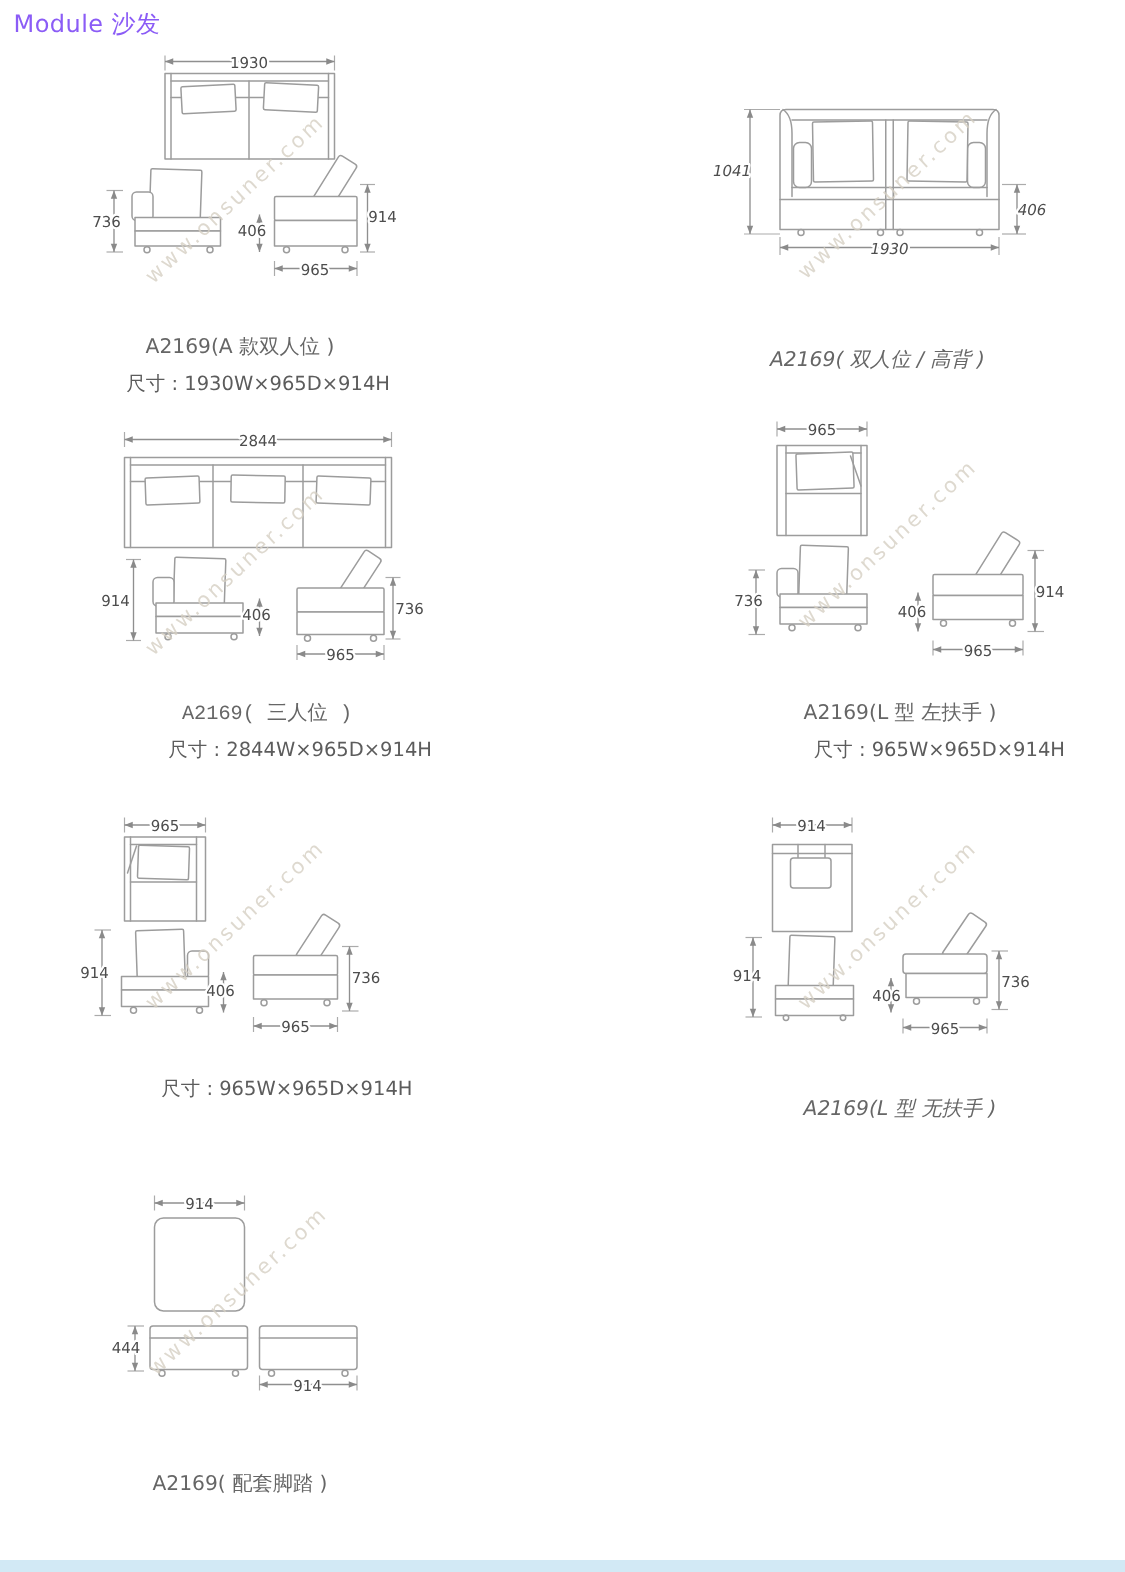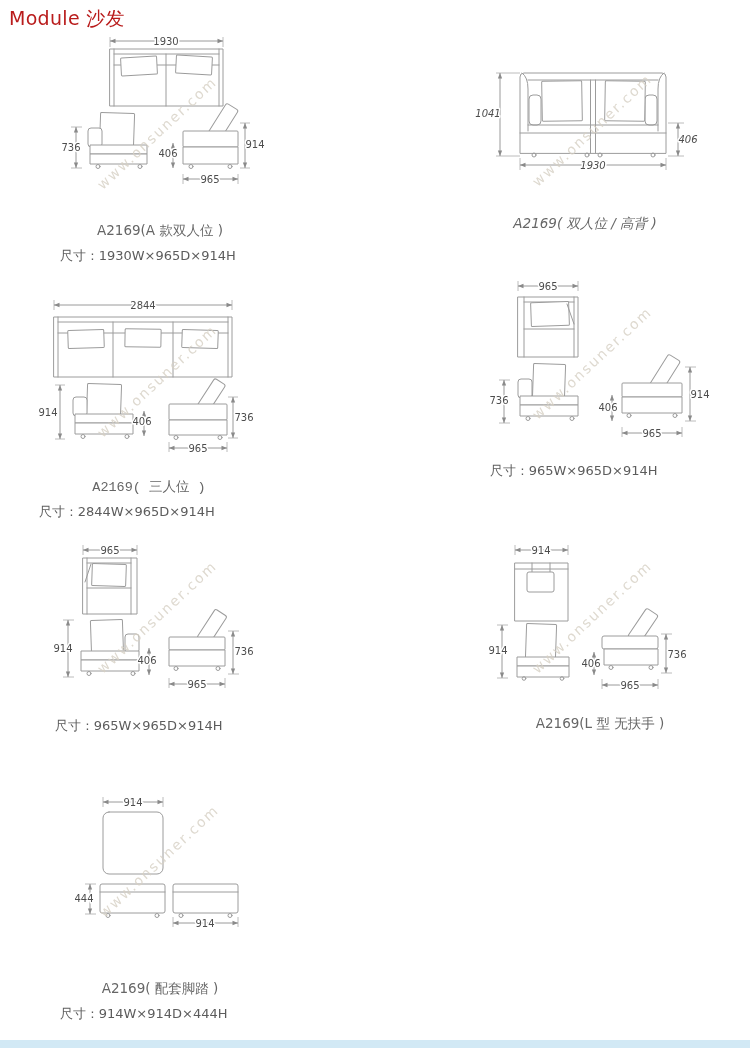--- a/index.html
+++ b/index.html
@@ -1,23 +1,23 @@
 <!DOCTYPE html>
 <html><head>
 <meta charset="utf-8">
 <style>
   * { margin:0; padding:0; box-sizing:border-box; }
   html,body { width:750px; height:1048px; }
   body { background:#ffffff; font-family:"DejaVu Sans","Liberation Sans",sans-serif; position:relative; }
   .page { position:absolute; left:0; top:0; width:750px; height:1048px; background:#fff; overflow:hidden; }
-  .title { position:absolute; left:9px; top:6px; font-size:19px; font-weight:400; color:#b91c1c; letter-spacing:.3px; }
+  .title { position:absolute; left:9px; top:6px; font-size:16px; font-weight:400; color:#8b5cf6; letter-spacing:.3px; }
   .cell { position:absolute; }
   .cell svg { display:block; overflow:visible; }
   .pname { text-align:center; font-size:13.5px; color:#666; white-space:nowrap; }
-  .psize { text-align:left; font-size:13px; color:#5c5c5c; margin-top:7px; white-space:nowrap; }
+  .psize { text-align:right; font-size:13px; color:#5c5c5c; margin-top:7px; white-space:nowrap; }
   .wm { position:absolute; color:#d6d0c4; font-size:14px; letter-spacing:2px; white-space:nowrap;
         transform:translate(-50%,-50%) rotate(-43deg); opacity:.8; pointer-events:none; }
   .bar { position:absolute; left:0; bottom:0; width:750px; height:8px; background:#d2e9f5; }
   
   .f  { fill:none; stroke:#9c9c9c; stroke-width:1; stroke-linejoin:round; stroke-linecap:round; }
   .fw { fill:#fff; stroke:#9c9c9c; stroke-width:1; stroke-linejoin:round; }
   
   .dl { stroke:#8f8f8f; stroke-width:.9; fill:none; }
   .xl { stroke:#ababab; stroke-width:.8; }
   
@@ -127,24 +127,24 @@
         <line class="xl" x1="198" y1="68" x2="214" y2="68"></line>
         <line class="xl" x1="198" y1="101" x2="214" y2="101"></line>
         <line class="dl" x1="208" y1="68" x2="208" y2="101" marker-start="url(#ar)" marker-end="url(#ar)"></line>
         <text class="dt" x="218" y="88" text-anchor="middle">406</text>
         <line class="xl" x1="50" y1="103" x2="50" y2="115"></line>
         <line class="xl" x1="196" y1="103" x2="196" y2="115"></line>
         <line class="dl" x1="50" y1="110" x2="196" y2="110" marker-start="url(#ar)" marker-end="url(#ar)"></line>
         <text class="dt" x="123" y="114" text-anchor="middle">1930</text>
       </g>
     </svg>
-    <div class="pname" style="margin-top:30px;">A2169( 双人位 / 高背 )</div>
-  </div>
-
-  <div class="cell" style="left:39px; top:285px; width:220px;margin-top:12px;">
+    <div class="pname" style="margin-top:46px;">A2169( 双人位 / 高背 )</div>
+  </div>
+
+  <div class="cell" style="left:68px; top:285px; width:220px;">
     <svg width="220" height="165">
       <g>
         <line class="xl" x1="15" y1="3" x2="15" y2="13"></line>
         <line class="xl" x1="193" y1="3" x2="193" y2="13"></line>
         <line class="dl" x1="15" y1="8" x2="193" y2="8" marker-start="url(#ar)" marker-end="url(#ar)"></line>
         <text class="dt" x="104" y="12" text-anchor="middle">2844</text>
         <rect class="f" x="15" y="20" width="178" height="60"></rect>
         <line class="f" x1="19" y1="20" x2="19" y2="80"></line>
         <line class="f" x1="189" y1="20" x2="189" y2="80"></line>
         <line class="f" x1="19" y1="25" x2="189" y2="25"></line>
@@ -243,20 +243,21 @@
         <line class="xl" x1="195" y1="92" x2="206" y2="92"></line>
         <line class="xl" x1="195" y1="146" x2="206" y2="146"></line>
         <line class="dl" x1="200" y1="92" x2="200" y2="146" marker-start="url(#ar)" marker-end="url(#ar)"></line>
         <text class="dt" x="210" y="123" text-anchor="middle">914</text>
         <line class="xl" x1="132" y1="152" x2="132" y2="162"></line>
         <line class="xl" x1="192" y1="152" x2="192" y2="162"></line>
         <line class="dl" x1="132" y1="158" x2="192" y2="158" marker-start="url(#ar)" marker-end="url(#ar)"></line>
         <text class="dt" x="162" y="162" text-anchor="middle">965</text>
       </g>
     </svg>
+    <div class="pname" style="margin-top:11px;">A2169(L 型 左扶手 )</div>
     <div class="psize">尺寸 : 965W×965D×914H</div>
   </div>
 
   <div class="cell" style="left:55px; top:530px; width:220px;">
     <svg width="220" height="180">
       <g>
         <line class="xl" x1="28" y1="15" x2="28" y2="25"></line>
         <line class="xl" x1="82" y1="15" x2="82" y2="25"></line>
         <line class="dl" x1="28" y1="20" x2="82" y2="20" marker-start="url(#ar)" marker-end="url(#ar)"></line>
         <text class="dt" x="55" y="24" text-anchor="middle">965</text>
@@ -346,21 +347,21 @@
         <line class="xl" x1="171" y1="104" x2="182" y2="104"></line>
         <line class="xl" x1="171" y1="143" x2="182" y2="143"></line>
         <line class="dl" x1="176" y1="104" x2="176" y2="143" marker-start="url(#ar)" marker-end="url(#ar)"></line>
         <text class="dt" x="187" y="128" text-anchor="middle">736</text>
         <line class="xl" x1="112" y1="149" x2="112" y2="159"></line>
         <line class="xl" x1="168" y1="149" x2="168" y2="159"></line>
         <line class="dl" x1="112" y1="155" x2="168" y2="155" marker-start="url(#ar)" marker-end="url(#ar)"></line>
         <text class="dt" x="140" y="159" text-anchor="middle">965</text>
       </g>
     </svg>
-    <div class="pname" style="margin-top:5px;">A2169(L 型 无扶手 )</div>
+    <div class="pname" style="margin-top:20px;font-style:italic;">A2169(L 型 无扶手 )</div>
   </div>
 
   <div class="cell" style="left:60px; top:780px; width:200px;">
     <svg width="200" height="150">
       <g>
         <line class="xl" x1="43" y1="17" x2="43" y2="27"></line>
         <line class="xl" x1="103" y1="17" x2="103" y2="27"></line>
         <line class="dl" x1="43" y1="22" x2="103" y2="22" marker-start="url(#ar)" marker-end="url(#ar)"></line>
         <text class="dt" x="73" y="26" text-anchor="middle">914</text>
         <rect class="f" x="43" y="32" width="60" height="62" rx="6"></rect>
@@ -380,21 +381,20 @@
         <line class="f" x1="113" y1="112" x2="178" y2="112"></line>
         <circle class="f" cx="121" cy="135.5" r="2"></circle>
         <circle class="f" cx="170" cy="135.5" r="2"></circle>
         <line class="xl" x1="113" y1="137" x2="113" y2="147"></line>
         <line class="xl" x1="178" y1="137" x2="178" y2="147"></line>
         <line class="dl" x1="113" y1="143" x2="178" y2="143" marker-start="url(#ar)" marker-end="url(#ar)"></line>
         <text class="dt" x="145" y="147" text-anchor="middle">914</text>
       </g>
     </svg>
     <div class="pname" style="margin-top:50px;">A2169( 配套脚踏 )</div>
-    <div class="psize">尺寸 : 914W×914D×444H</div>
   </div>
 
   <div class="wm" style="left:157px; top:133px;">www.onsuner.com</div>
   <div class="wm" style="left:592px; top:130px;">www.onsuner.com</div>
   <div class="wm" style="left:157px; top:381px;">www.onsuner.com</div>
   <div class="wm" style="left:592px; top:363px;">www.onsuner.com</div>
   <div class="wm" style="left:157px; top:617px;">www.onsuner.com</div>
   <div class="wm" style="left:592px; top:617px;">www.onsuner.com</div>
   <div class="wm" style="left:159px; top:861px;">www.onsuner.com</div>
 

